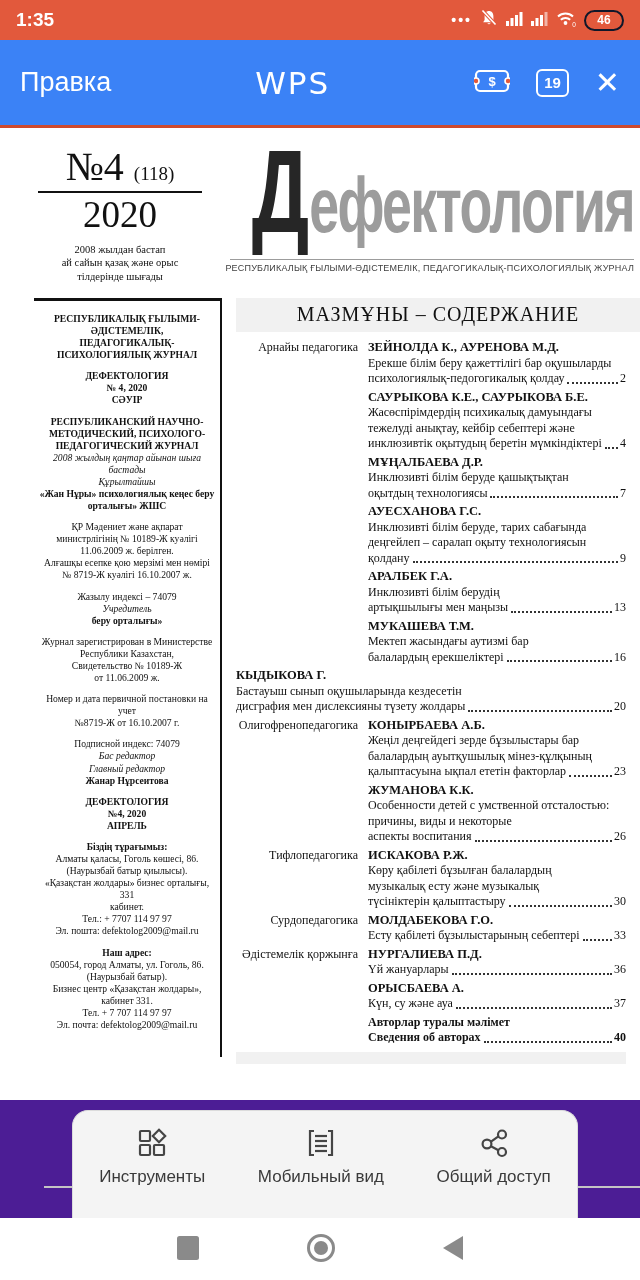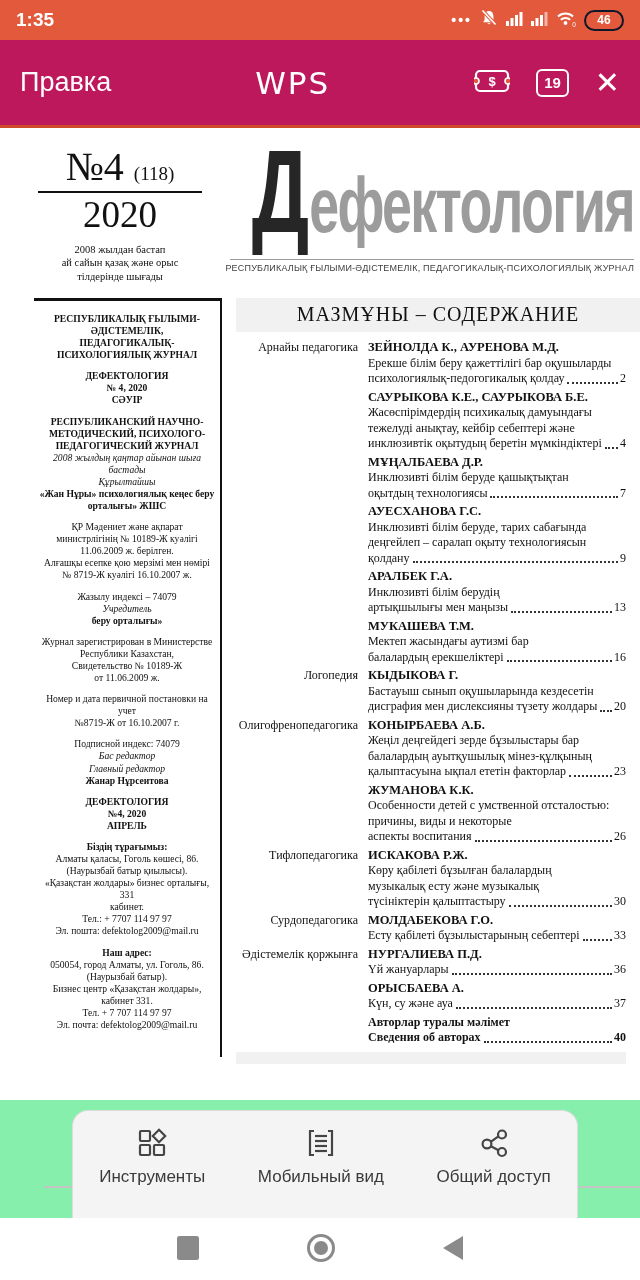--- a/index.html
+++ b/index.html
@@ -10,21 +10,21 @@
   .status-bar{height:40px;background:#e2593c;display:flex;justify-content:space-between;
               align-items:center;padding:0 16px;color:#fff;box-sizing:border-box;}
   .sb-time{font-size:19px;font-weight:bold;}
   .sb-right{display:flex;align-items:center;gap:8px;}
   .sb-dots{font-size:14px;font-weight:bold;letter-spacing:2px;}
   .battery{min-width:40px;height:21px;border:2px solid #0f172a;border-radius:11px;
            display:flex;align-items:center;justify-content:center;
            font-size:12px;font-weight:bold;box-sizing:border-box;padding:0 4px;}
 
   
-  .app-bar{height:88px;background:#be185d;border-bottom:3px solid #cf4a2c;display:flex;
+  .app-bar{height:88px;background:#3b82f6;border-bottom:3px solid #cf4a2c;display:flex;
            align-items:center;color:#fff;padding:0 20px;box-sizing:border-box;}
   .edit-label{font-size:27px;}
   .wps-logo{margin-left:auto;margin-right:auto;font-size:31px;letter-spacing:2px;
             font-family:"DejaVu Sans","Liberation Sans",sans-serif;font-weight:normal;}
   .bar-right{display:flex;align-items:center;gap:26px;}
   .page-badge{min-width:28px;height:28px;border:2px solid #fff;border-radius:6px;
               display:flex;align-items:center;justify-content:center;
               font-size:15px;font-weight:bold;box-sizing:border-box;}
   .close-x{font-size:30px;line-height:1;}
 
@@ -66,21 +66,21 @@
            box-sizing:border-box;font-size:12px;line-height:15.5px;}
   .toc-art{flex:1;min-width:0;font-size:12px;line-height:15.5px;}
   .toc-author{font-weight:bold;font-size:12.5px;}
   .toc-line.with-page{display:flex;align-items:flex-end;}
   .toc-line.with-page > span:first-child{white-space:nowrap;}
   .leader{flex:1;border-bottom:2px dotted #333;margin:0 2px 3px 3px;min-width:8px;}
   .bold-title .toc-line{font-weight:bold;}
   .toc-endband{height:12px;background:#f1f1f1;margin:6px 14px 0 0;}
 
   
-  .bottom-area{height:118px;background:#86efac;position:relative;}
+  .bottom-area{height:118px;background:#4c1d95;position:relative;}
   .tick{position:absolute;top:86px;height:2px;background:#c4c4c4;}
   .tick.left{left:44px;width:28px;}
   .tick.right{left:578px;width:62px;}
   .toolbar-panel{position:absolute;left:72px;top:10px;width:506px;height:108px;
                  background:#f4f4f4;border:1px solid #dcdcdc;border-bottom:none;
                  border-radius:16px 16px 0 0;display:flex;align-items:flex-start;
                  justify-content:space-around;box-sizing:border-box;padding-top:16px;}
   .tb-item{display:flex;flex-direction:column;align-items:center;gap:9px;
            color:#3a3a3a;font-size:17px;background:none;border:none;}
   .tb-item svg{display:block;}
@@ -342,21 +342,20 @@
               <div class="toc-author">МУКАШЕВА Т.М.</div>
               <div class="toc-line">Мектеп жасындағы аутизмі бар</div>
               <div class="toc-line with-page">
                 <span>балалардың ерекшеліктері</span>
                 <span class="leader"></span>
                 <span class="toc-page">16</span>
               </div>
             </div>
           </div>
           <div class="toc-row">
-            <div class="toc-cat">Логопедия</div>
             <div class="toc-art">
               <div class="toc-author">КЫДЫКОВА Г.</div>
               <div class="toc-line">Бастауыш сынып оқушыларында кездесетін</div>
               <div class="toc-line with-page">
                 <span>дисграфия мен дислексияны түзету жолдары</span>
                 <span class="leader"></span>
                 <span class="toc-page">20</span>
               </div>
             </div>
           </div>

